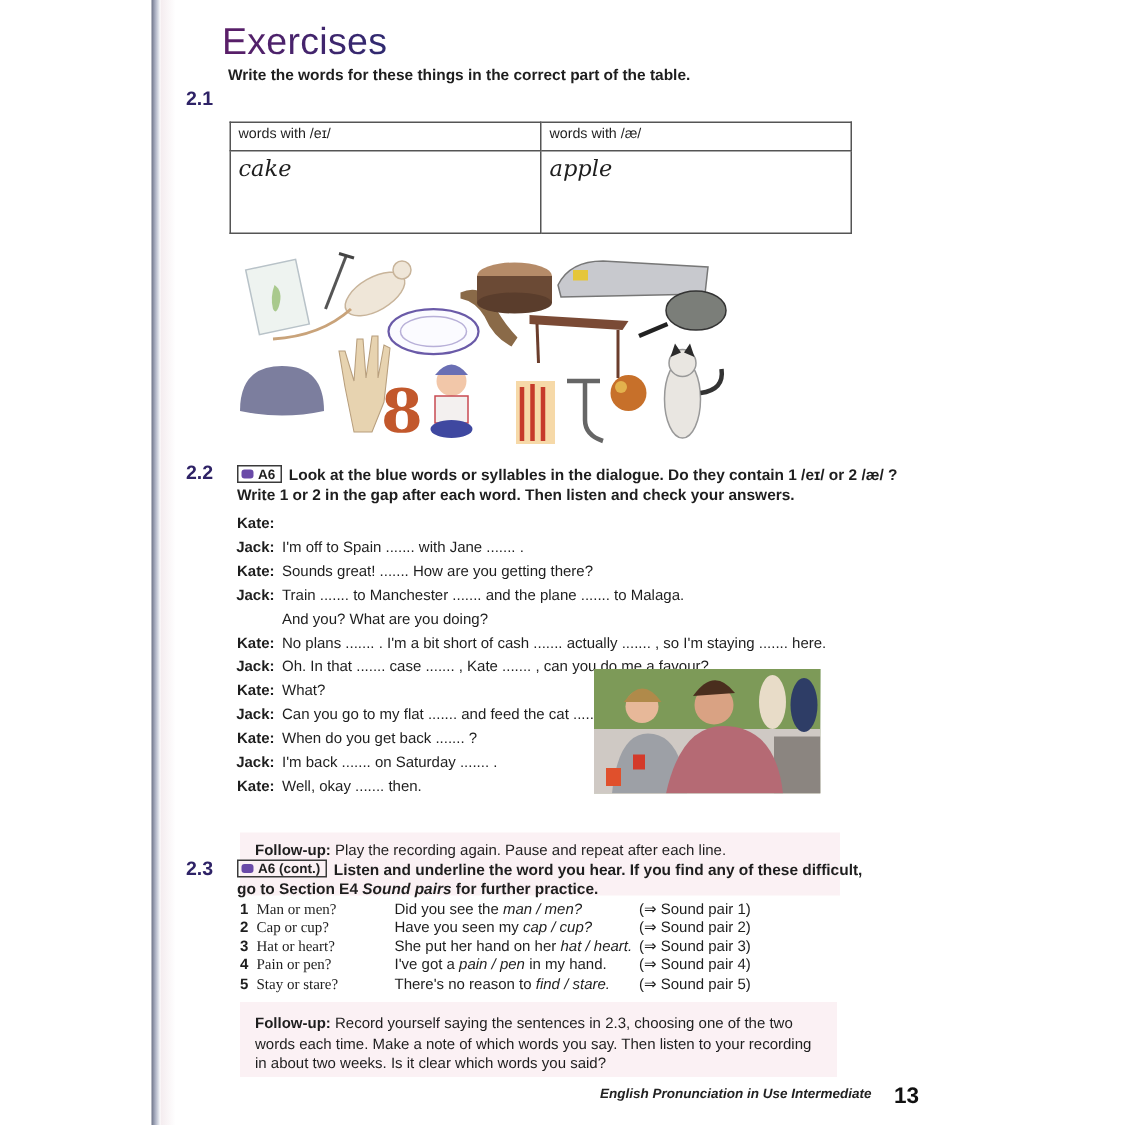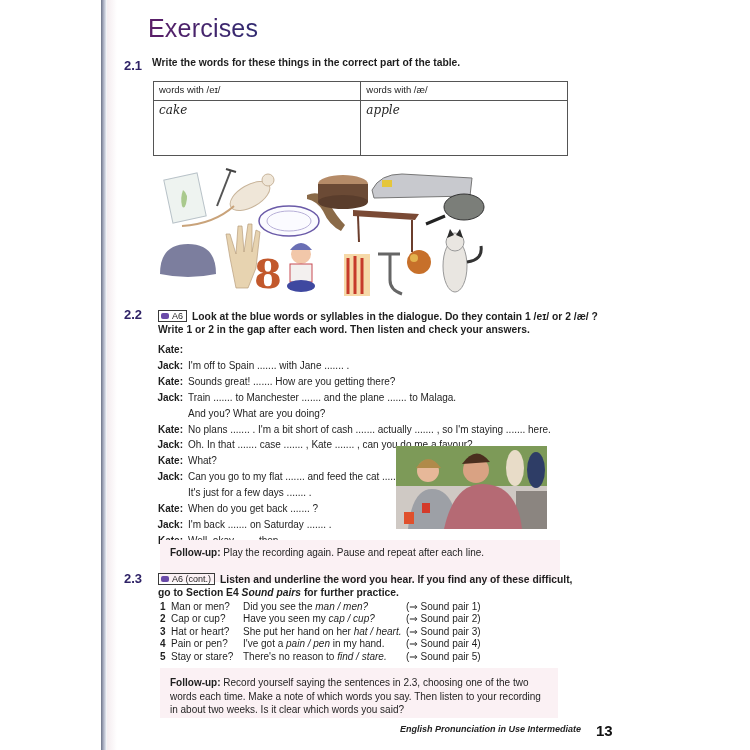--- a/index.html
+++ b/index.html
@@ -23,67 +23,67 @@
   }
   .ex-num {
     position: absolute; font-size: 13px; font-weight: bold; color: #2e2266;
   }
   .instr {
     position: absolute; font-size: 10.3px; font-weight: bold; color: #1e1e1e; line-height: 13px;
   }
   .instr i { font-style: italic; }
   .badge {
     display: inline-block; border: 1px solid #3a3a3a; padding: 0 3px 0 2px; font-size: 9px;
-    font-weight: normal; line-height: 10px; margin-right: 5px; vertical-align: 1px;
+    font-weight: bold; line-height: 10px; margin-right: 5px; vertical-align: 1px;
   }
   .badge .disc {
     display: inline-block; width: 8px; height: 6px; background: #6a4aa8; border-radius: 2px;
     margin-right: 3px; vertical-align: 0px;
   }
   table.t21 {
     position: absolute; left: 153px; top: 81px; width: 415px; border-collapse: collapse;
     font-size: 9.5px;
   }
   table.t21 td { border: 1px solid #555; vertical-align: top; padding: 2px 5px; }
   table.t21 tr.hdr td { height: 14px; }
-  table.t21 tr.body td { height: 50px; font-family: "DejaVu Serif", serif; font-style: italic; font-size: 12px; }
+  table.t21 tr.body td { height: 50px; font-family: "DejaVu Serif", serif; font-style: italic; font-size: 15px; }
   .pics { position: absolute; left: 150px; top: 162px; width: 340px; height: 140px; }
   .dialog { position: absolute; left: 150px; top: 342px; font-size: 10px; line-height: 15.9px; }
   .dline { display: flex; align-items: center; }
   .spk { width: 33px; text-align: right; font-weight: bold; margin-right: 5px; flex: none; }
   .txt { white-space: nowrap; }
   .photo {
     position: absolute; left: 396px; top: 446px; width: 151px; height: 83px; overflow: hidden;
     background: linear-gradient(180deg, #6c8f4a 0%, #9fb58a 35%, #d8d3cf 60%, #b9b0ab 100%);
   }
   .followup {
     position: absolute; background: #fbf1f4; font-size: 10px; line-height: 13.5px; color: #1e1e1e;
   }
   .followup b { font-weight: bold; }
   .list23 { position: absolute; left: 160px; top: 601px; font-size: 10px; line-height: 12.4px; }
   .lrow { display: flex; white-space: nowrap; }
   .lnum { width: 11px; font-weight: bold; }
-  .lq { width: 72px; }
+  .lq { width: 92px; font-family: Liberation Serif, serif; }
   .ls { width: 163px; }
   .ls i { font-style: italic; }
   .footer-title {
     position: absolute; left: 400px; top: 724px; font-size: 9px; font-style: italic; font-weight: bold; color: #222;
   }
   .page-num { position: absolute; left: 596px; top: 722px; font-size: 15px; font-weight: bold; color: #111; }
 </style>
 </head>
 <body>
 
 <div class="page-edge"></div>
 <div class="page-shade"></div>
 
 <div class="title">Exercises</div>
 
 <div class="ex-num" style="left:124px; top:58px;">2.1</div>
-<div class="instr" style="left:152px; top:56px;">Write the words for these things in the correct part of the table.</div>
+<div class="instr" style="left:152px; top:44px;">Write the words for these things in the correct part of the table.</div>
 
 <table class="t21">
   <tbody>
       <tr class="hdr">
     <td>words with /eɪ/</td>
     <td>words with /æ/</td>
   </tr>
   <tr class="body">
     <td><span>cake</span></td>
     <td><span>apple</span></td>
@@ -217,24 +217,20 @@
       <span class="spk">Jack:</span>
       <span class="txt">Oh. In that ....... case ....... , Kate ....... , can you do me a favour? .......</span>
     </div>
   <div class="dline">
       <span class="spk">Kate:</span>
       <span class="txt">What?</span>
     </div>
   <div class="dline">
       <span class="spk">Jack:</span>
       <span class="txt">Can you go to my flat ....... and feed the cat ....... ?</span>
-    </div>
-  <div class="dline">
-      <span class="spk"></span>
-      <span class="txt">It's just for a few days ....... .</span>
     </div>
   <div class="dline">
       <span class="spk">Kate:</span>
       <span class="txt">When do you get back ....... ?</span>
     </div>
   <div class="dline">
       <span class="spk">Jack:</span>
       <span class="txt">I'm back ....... on Saturday ....... .</span>
     </div>
   <div class="dline">
@@ -254,21 +250,21 @@
     <path d="M20 22 q12 -18 25 0" fill="#b08a4a"></path>
     <path d="M12 83 q4 -40 24 -40 q22 0 26 40z" fill="#9da0a6"></path>
     <circle cx="80" cy="24" r="13" fill="#d9a283"></circle>
     <path d="M66 18 q14 -20 28 -2" fill="#4a2e1e"></path>
     <path d="M48 83 q10 -45 38 -45 q35 0 40 45z" fill="#b56a74"></path>
     <rect x="26" y="57" width="8" height="10" fill="#d43a2a"></rect>
     <rect x="8" y="66" width="10" height="12" fill="#e0502c"></rect>
   </svg>
 </div>
 
-<div class="followup" style="left:160px; top:540px; width:390px; height:26px; padding:0 0 16px 10px;">
+<div class="followup" style="left:160px; top:555px; width:390px; height:26px; padding:0 0 16px 10px;">
   <div style="padding-top:6px;"><b>Follow-up:</b><span> Play the recording again. Pause and repeat after each line.</span></div>
 </div>
 
 <div class="ex-num" style="left:124px; top:571px;">2.3</div>
 <div class="instr" style="left:158px; top:573px;">
   <span class="badge"><span class="disc"></span><span>A6 (cont.)</span></span><span>Listen and underline the word you hear. If you find any of these difficult,</span><br>
   <span>go to Section E4 </span><i>Sound pairs</i><span> for further practice.</span>
 </div>
 
 <div class="list23">

